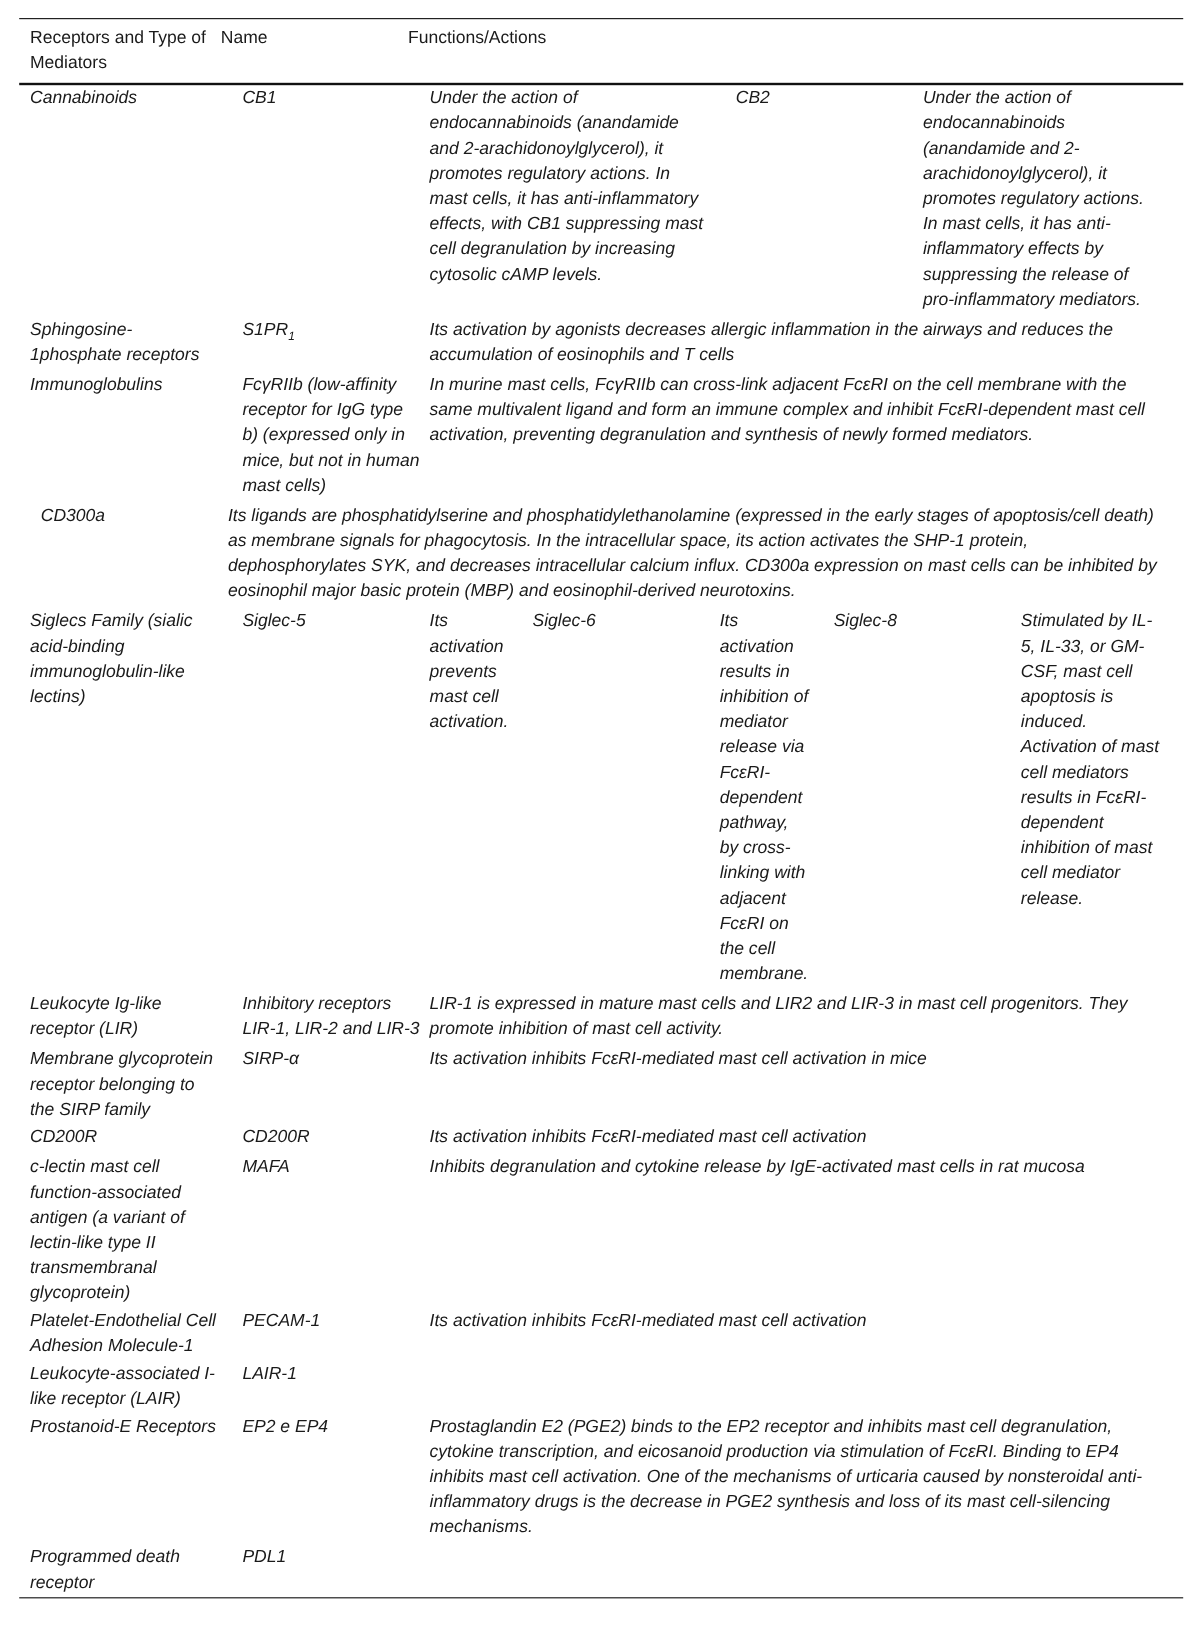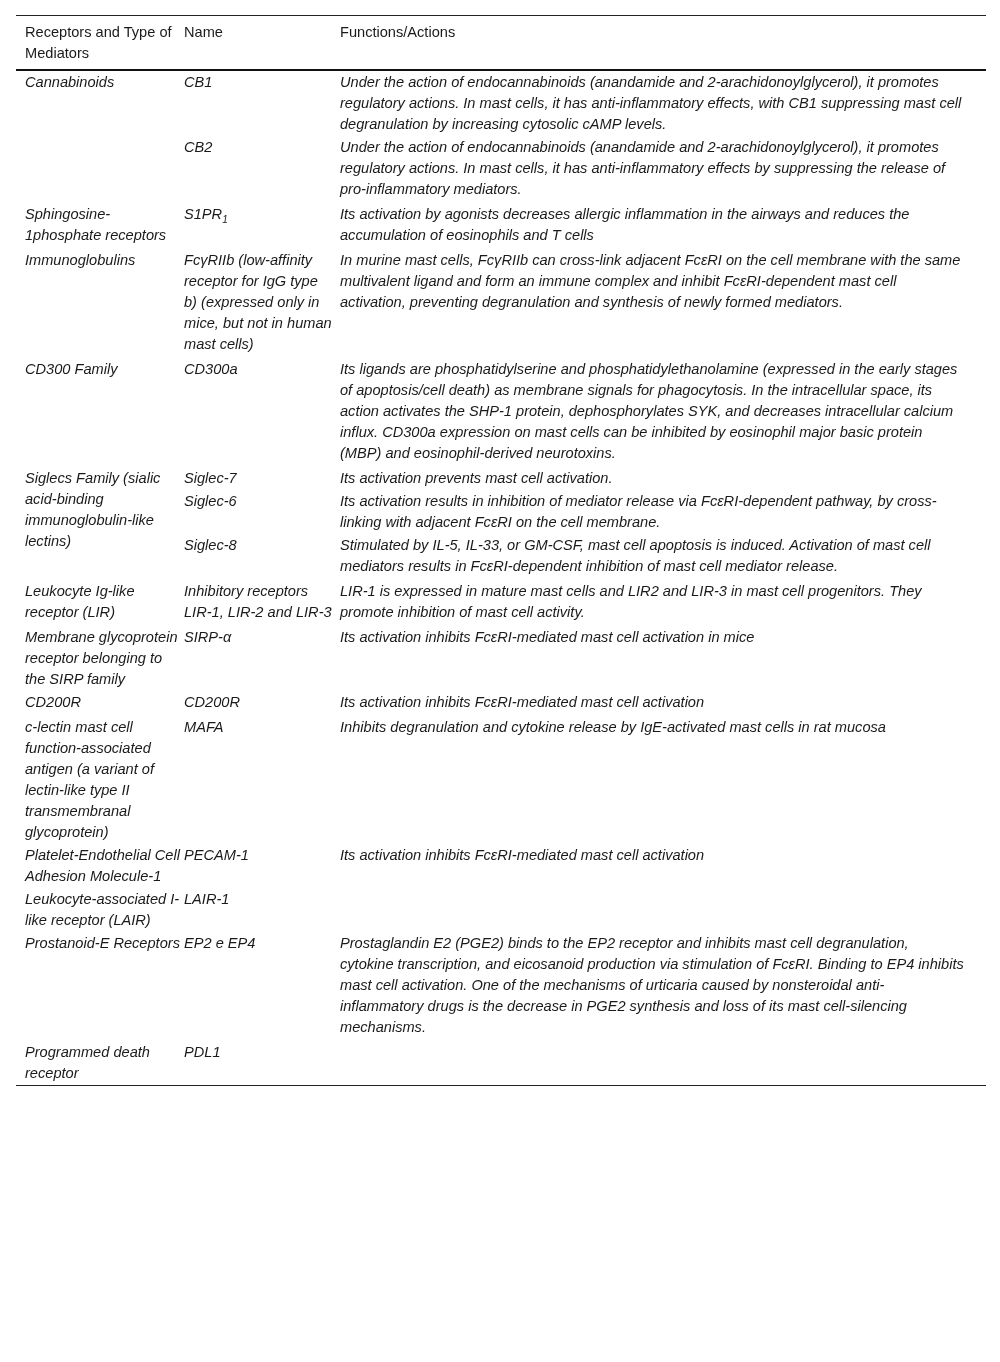--- a/index.html
+++ b/index.html
@@ -6,21 +6,21 @@
   body { width: 1000px; height: 1362px; position: relative; overflow: hidden;
          font-family: "Liberation Sans", sans-serif; color: #1a1a1a; font-size: 14.6px; }
   .tbl { position: absolute; left: 16px; top: 15px; width: 970px;
          border-top: 1px solid #222; border-bottom: 1.5px solid #222; }
   .head { display: flex; padding: 6px 0 5px 0; border-bottom: 2px solid #111; justify-content: space-between; }
   .c1 { width: 168px; padding-left: 9px; box-sizing: border-box; line-height: 21px; }
   .c2 { width: 156px; box-sizing: border-box; line-height: 21px; padding-right: 6px; }
   .c3 { flex: 1; box-sizing: border-box; line-height: 21px; padding-right: 20px; }
   .sub { display: flex; padding-bottom: 2px; }
   .group { display: flex; padding-top: 1px; padding-bottom: 1px; font-style: italic; }
-  .group .right { flex: 1; display: flex; flex-direction: column; }
+  .group .right { flex: 1; display: flex; flex-direction: row; margin-left: 18px; }
   sub { font-size: 10px; vertical-align: -4px; line-height: 0; }
 </style>
 </head>
 <body>
 
 <div class="tbl">
   <div class="head">
     <div class="c1">Receptors and Type of Mediators</div>
     <div class="c2">Name</div>
     <div class="c3">Functions/Actions</div>
@@ -51,33 +51,32 @@
       <div class="group">
         <div class="c1">Immunoglobulins</div>
         <div class="right">
           <div class="sub">
             <div class="c2"><span>FcγRIIb (low-affinity receptor for IgG type b) (expressed only in mice, but not in human mast cells)</span></div>
             <div class="c3">In murine mast cells, FcγRIIb can cross-link adjacent FcεRI on the cell membrane with the same multivalent ligand and form an immune complex and inhibit FcεRI-dependent mast cell activation, preventing degranulation and synthesis of newly formed mediators.</div>
           </div>
         </div>
       </div>
       <div class="group">
-        <div class="c1">CD300 Family</div>
         <div class="right">
           <div class="sub">
             <div class="c2"><span>CD300a</span></div>
             <div class="c3">Its ligands are phosphatidylserine and phosphatidylethanolamine (expressed in the early stages of apoptosis/cell death) as membrane signals for phagocytosis. In the intracellular space, its action activates the SHP-1 protein, dephosphorylates SYK, and decreases intracellular calcium influx. CD300a expression on mast cells can be inhibited by eosinophil major basic protein (MBP) and eosinophil-derived neurotoxins.</div>
           </div>
         </div>
       </div>
       <div class="group">
         <div class="c1">Siglecs Family (sialic acid-binding immunoglobulin-like lectins)</div>
         <div class="right">
           <div class="sub">
-            <div class="c2"><span>Siglec-7</span></div>
+            <div class="c2"><span>Siglec-5</span></div>
             <div class="c3">Its activation prevents mast cell activation.</div>
           </div>
           <div class="sub">
             <div class="c2"><span>Siglec-6</span></div>
             <div class="c3">Its activation results in inhibition of mediator release via FcεRI-dependent pathway, by cross-linking with adjacent FcεRI on the cell membrane.</div>
           </div>
           <div class="sub">
             <div class="c2"><span>Siglec-8</span></div>
             <div class="c3">Stimulated by IL-5, IL-33, or GM-CSF, mast cell apoptosis is induced. Activation of mast cell mediators results in FcεRI-dependent inhibition of mast cell mediator release.</div>
           </div>

